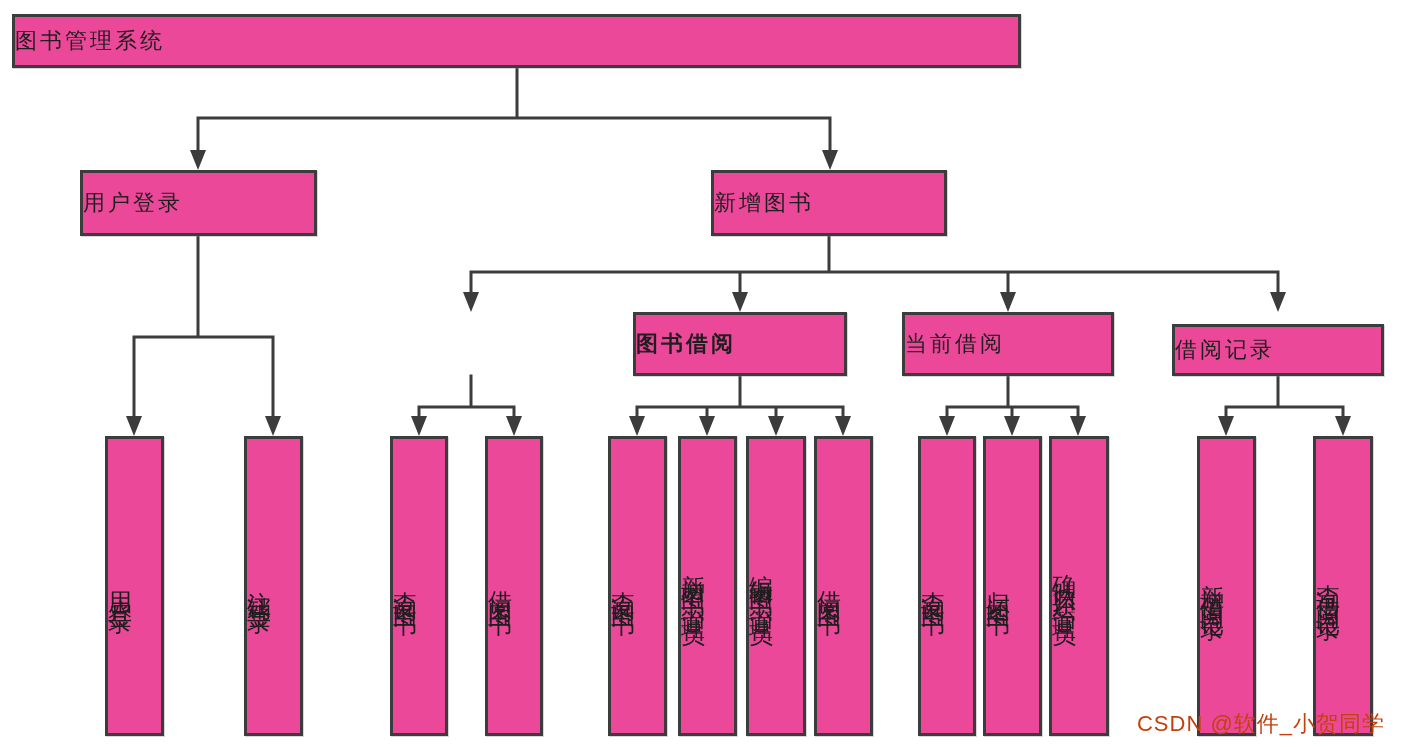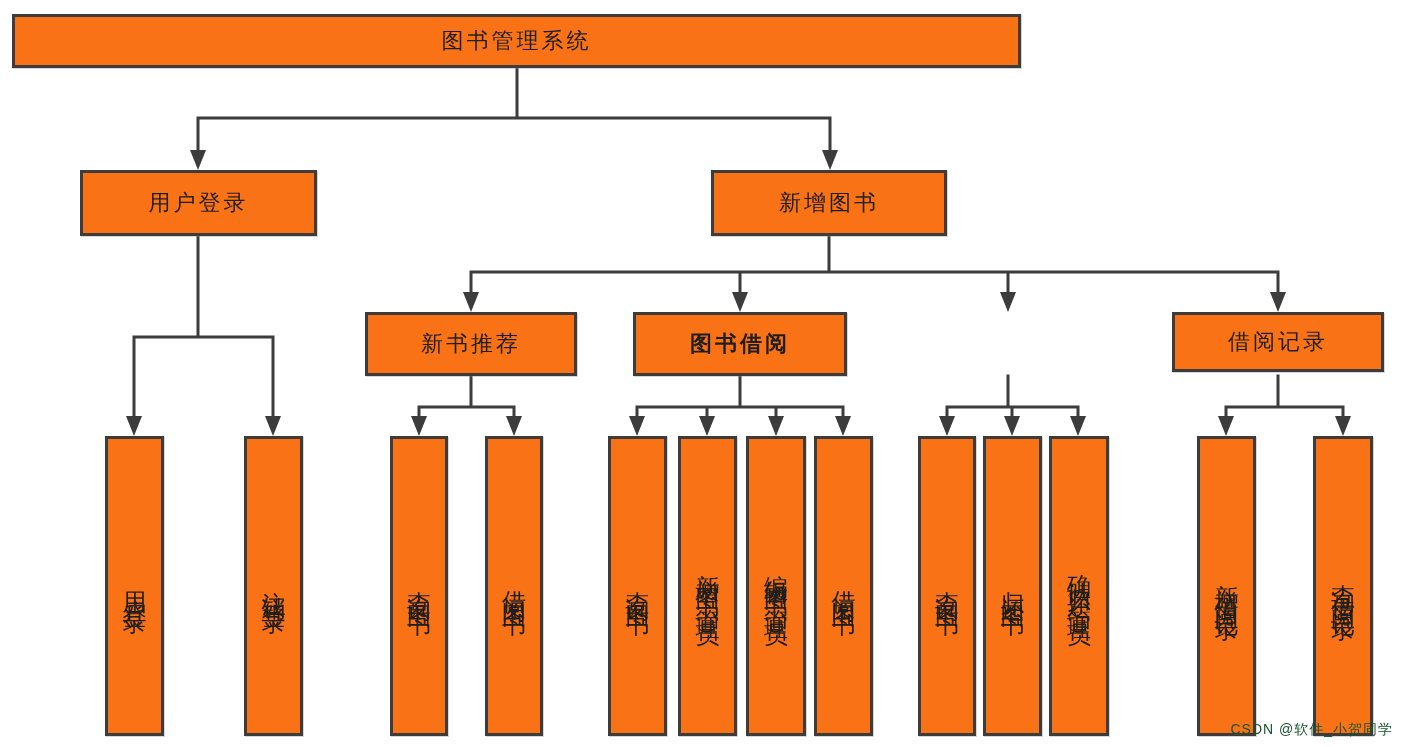--- a/index.html
+++ b/index.html
@@ -15,46 +15,45 @@
   }
 
   .connectors {
     position: absolute;
     left: 0; top: 0;
     width: 1405px; height: 747px;
   }
 
   .node {
     position: absolute;
-    background: #f97316;
+    background: #ec4899;
     border: 3px solid #3c3c3c;
     display: flex;
     align-items: center;
-    justify-content: center;
     color: #1e1e1e;
     box-shadow: 1px 1px 0 rgba(140,140,140,0.35);
   }
 
   .hbox { font-size: 22px; letter-spacing: 3px; }
 
   .vbox { font-size: 24px; }
   .vbox .vtext {
     writing-mode: vertical-rl;
     text-orientation: mixed;
     letter-spacing: 7px;
     line-height: 1;
     white-space: nowrap;
   }
 
   .watermark {
     position: absolute;
-    right: 12px;
+    right: 20px;
     bottom: 8px;
-    font-size: 14px;
-    color: #14532d;
+    font-size: 22px;
+    color: #c2410c;
     letter-spacing: 1px;
     z-index: 5;
     pointer-events: none;
   }
 </style>
 </head>
 <body>
 
 <div class="canvas">
 
@@ -117,27 +116,27 @@
     <span>图书管理系统</span>
   </div>
 
   <div class="node hbox" style="left:80px; top:170px; width:237px; height:66px;">
     <span>用户登录</span>
   </div>
   <div class="node hbox" style="left:711px; top:170px; width:236px; height:66px;">
     <span>新增图书</span>
   </div>
 
-  <div class="node hbox" style="left:365px; top:312px; width:212px; height:64px;">
-    <span>新书推荐</span>
-  </div>
   <div class="node hbox" style="left:633px; top:312px; width:214px; height:64px;font-weight:bold;">
     <span>图书借阅</span>
   </div>
-  <div class="node hbox" style="left:1172px; top:312px; width:212px; height:60px;">
+  <div class="node hbox" style="left:902px; top:312px; width:212px; height:64px;">
+    <span>当前借阅</span>
+  </div>
+  <div class="node hbox" style="left:1172px; top:324px; width:212px; height:52px;">
     <span>借阅记录</span>
   </div>
 
   <div class="node vbox" style="left:105px; top:436px; width:59px; height:300px;">
     <span class="vtext">用户登录</span>
   </div>
   <div class="node vbox" style="left:244px; top:436px; width:59px; height:300px;">
     <span class="vtext">注销登录</span>
   </div>
 

